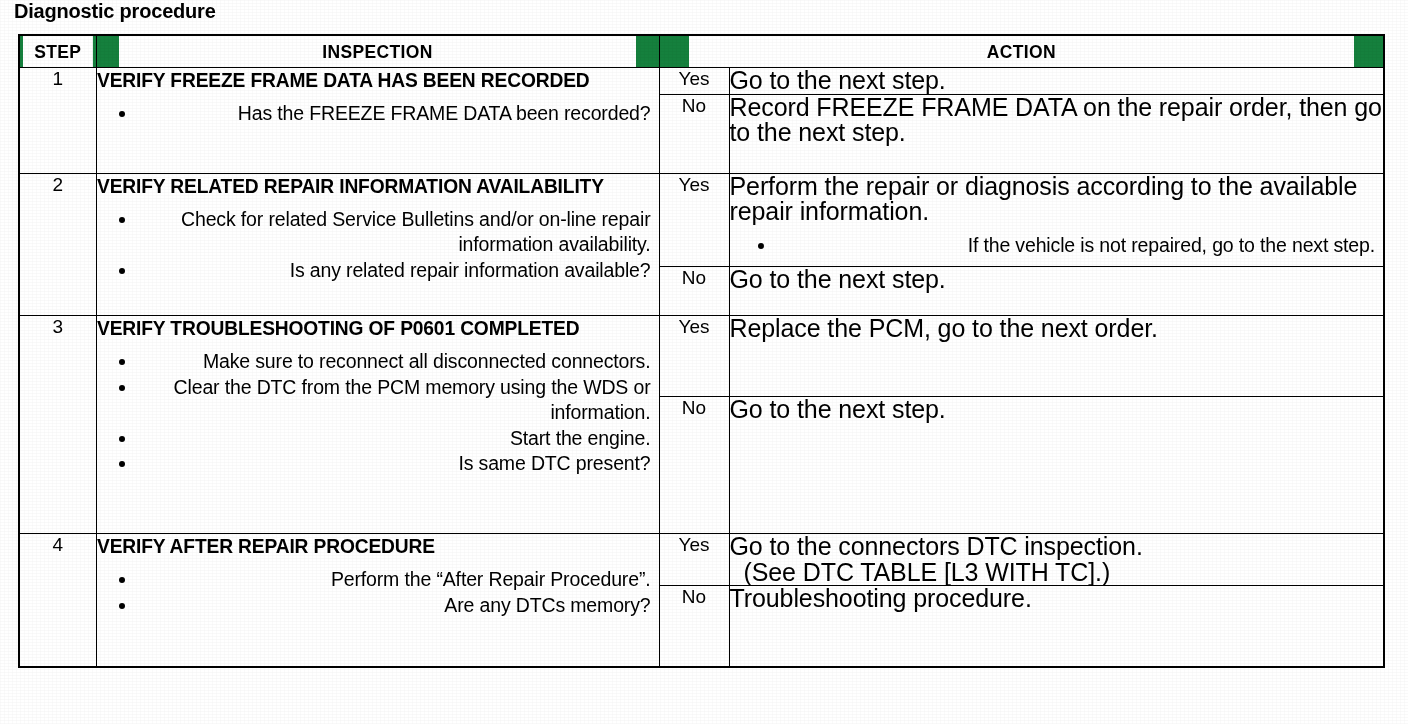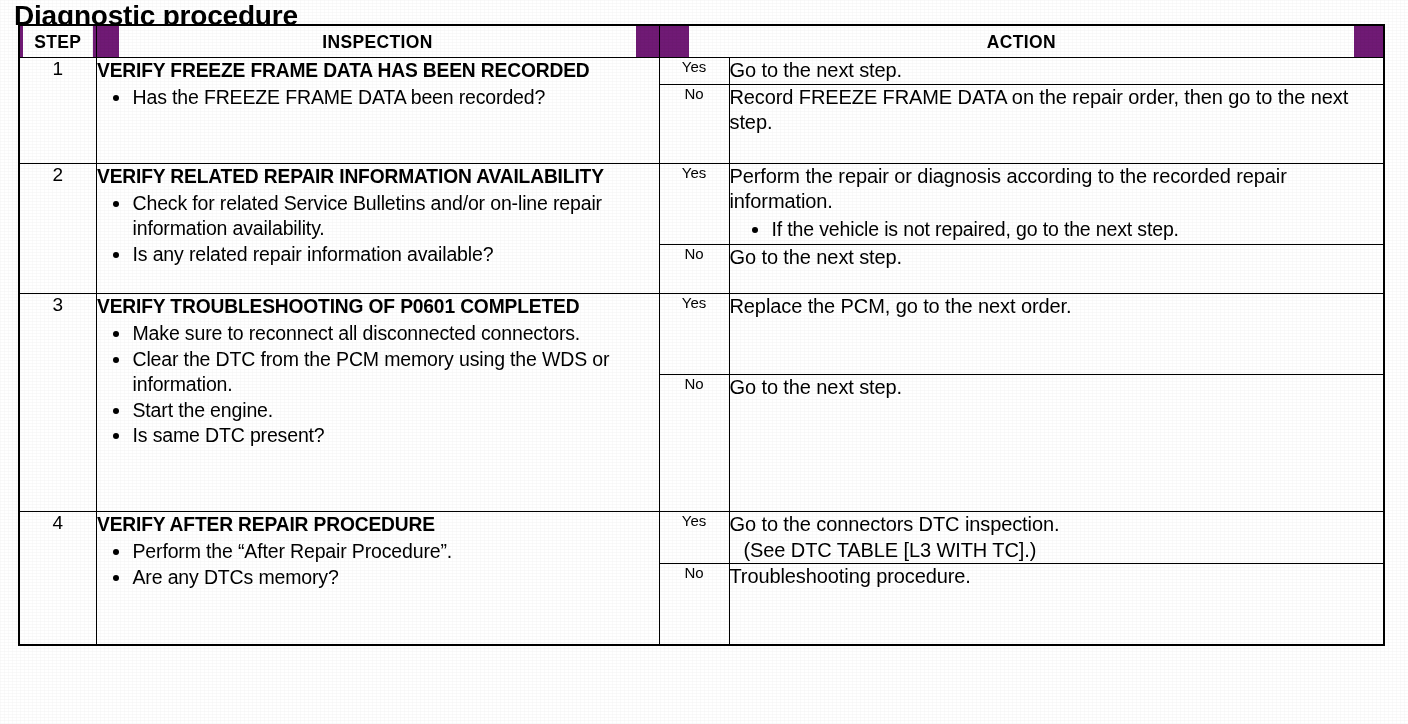--- a/index.html
+++ b/index.html
@@ -7,30 +7,30 @@
     width:1408px;height:724px;
     font-family:"Liberation Sans","DejaVu Sans",sans-serif;
     color:#000;
     -webkit-font-smoothing:none;
     overflow:hidden;
   }
   #page{position:relative;width:1408px;height:724px;background:#fff;}
 
   .doc-title{
     position:absolute;left:14px;top:0px;
-    font-size:28px;font-weight:bold;letter-spacing:-0.2px;
+    font-size:20px;font-weight:bold;letter-spacing:-0.2px;
     font-family:"Liberation Sans","DejaVu Sans",sans-serif;
   }
 
   table.proc{
-    position:absolute;left:18px;top:24px;
+    position:absolute;left:18px;top:34px;
     width:1365px;
     border-collapse:collapse;
     table-layout:fixed;
-    background:#701a75;
+    background:#15803d;
   }
   table.proc td, table.proc th{
     border:1.6px solid #000;
     vertical-align:top;
     padding:0;
     background:#fff;
   }
   
   table.proc{border:2.4px solid #000;}
 
@@ -48,42 +48,43 @@
   td.step-cell{
     text-align:center;
     font-size:19px;
     padding-top:7px;
     font-weight:normal;
   }
 
   td.insp-cell{padding:4px 6px 6px 8px;}
   td.yn-cell{
     text-align:center;
-    font-size:15px;
+    font-size:19px;
     padding-top:7px;
   }
   td.act-cell{padding:4px 6px 6px 8px;}
 
   .hd{
     font-weight:bold;
     font-size:19.5px;
     line-height:25px;
     letter-spacing:-0.15px;
     transform:scaleX(0.985);
     transform-origin:left top;
   }
   .body-txt{
-    font-size:20px;
+    font-size:25px;
     line-height:25.5px;
     letter-spacing:-0.1px;
   }
   ul.bl{
     list-style:none;
-    margin:2px;
+    margin:8px;
     padding:0 0 0 12px;
+    text-align:right;
   }
   ul.bl li{
     position:relative;
     font-size:19.5px;
     line-height:25.5px;
     letter-spacing:-0.15px;
     padding-left:22px;
     margin:0;
   }
   ul.bl li::before{
@@ -155,21 +156,21 @@
         <td class="step-cell" rowspan="2">2</td>
         <td class="insp-cell" rowspan="2">
           <div class="hd">VERIFY RELATED REPAIR INFORMATION AVAILABILITY</div>
           <ul class="bl">
             <li>Check for related Service Bulletins and/or on-line repair information availability.</li>
             <li>Is any related repair information available?</li>
           </ul>
         </td>
         <td class="yn-cell">Yes</td>
         <td class="act-cell">
-          <div class="body-txt act-lead">Perform the repair or diagnosis according to the recorded repair information.</div>
+          <div class="body-txt act-lead">Perform the repair or diagnosis according to the available repair information.</div>
           <ul class="bl sub">
             <li>If the vehicle is not repaired, go to the next step.</li>
           </ul>
         </td>
       </tr>
       <tr>
         <td class="yn-cell">No</td>
         <td class="act-cell" style="height:48px">
           <div class="body-txt act-lead">Go to the next step.</div>
         </td>

